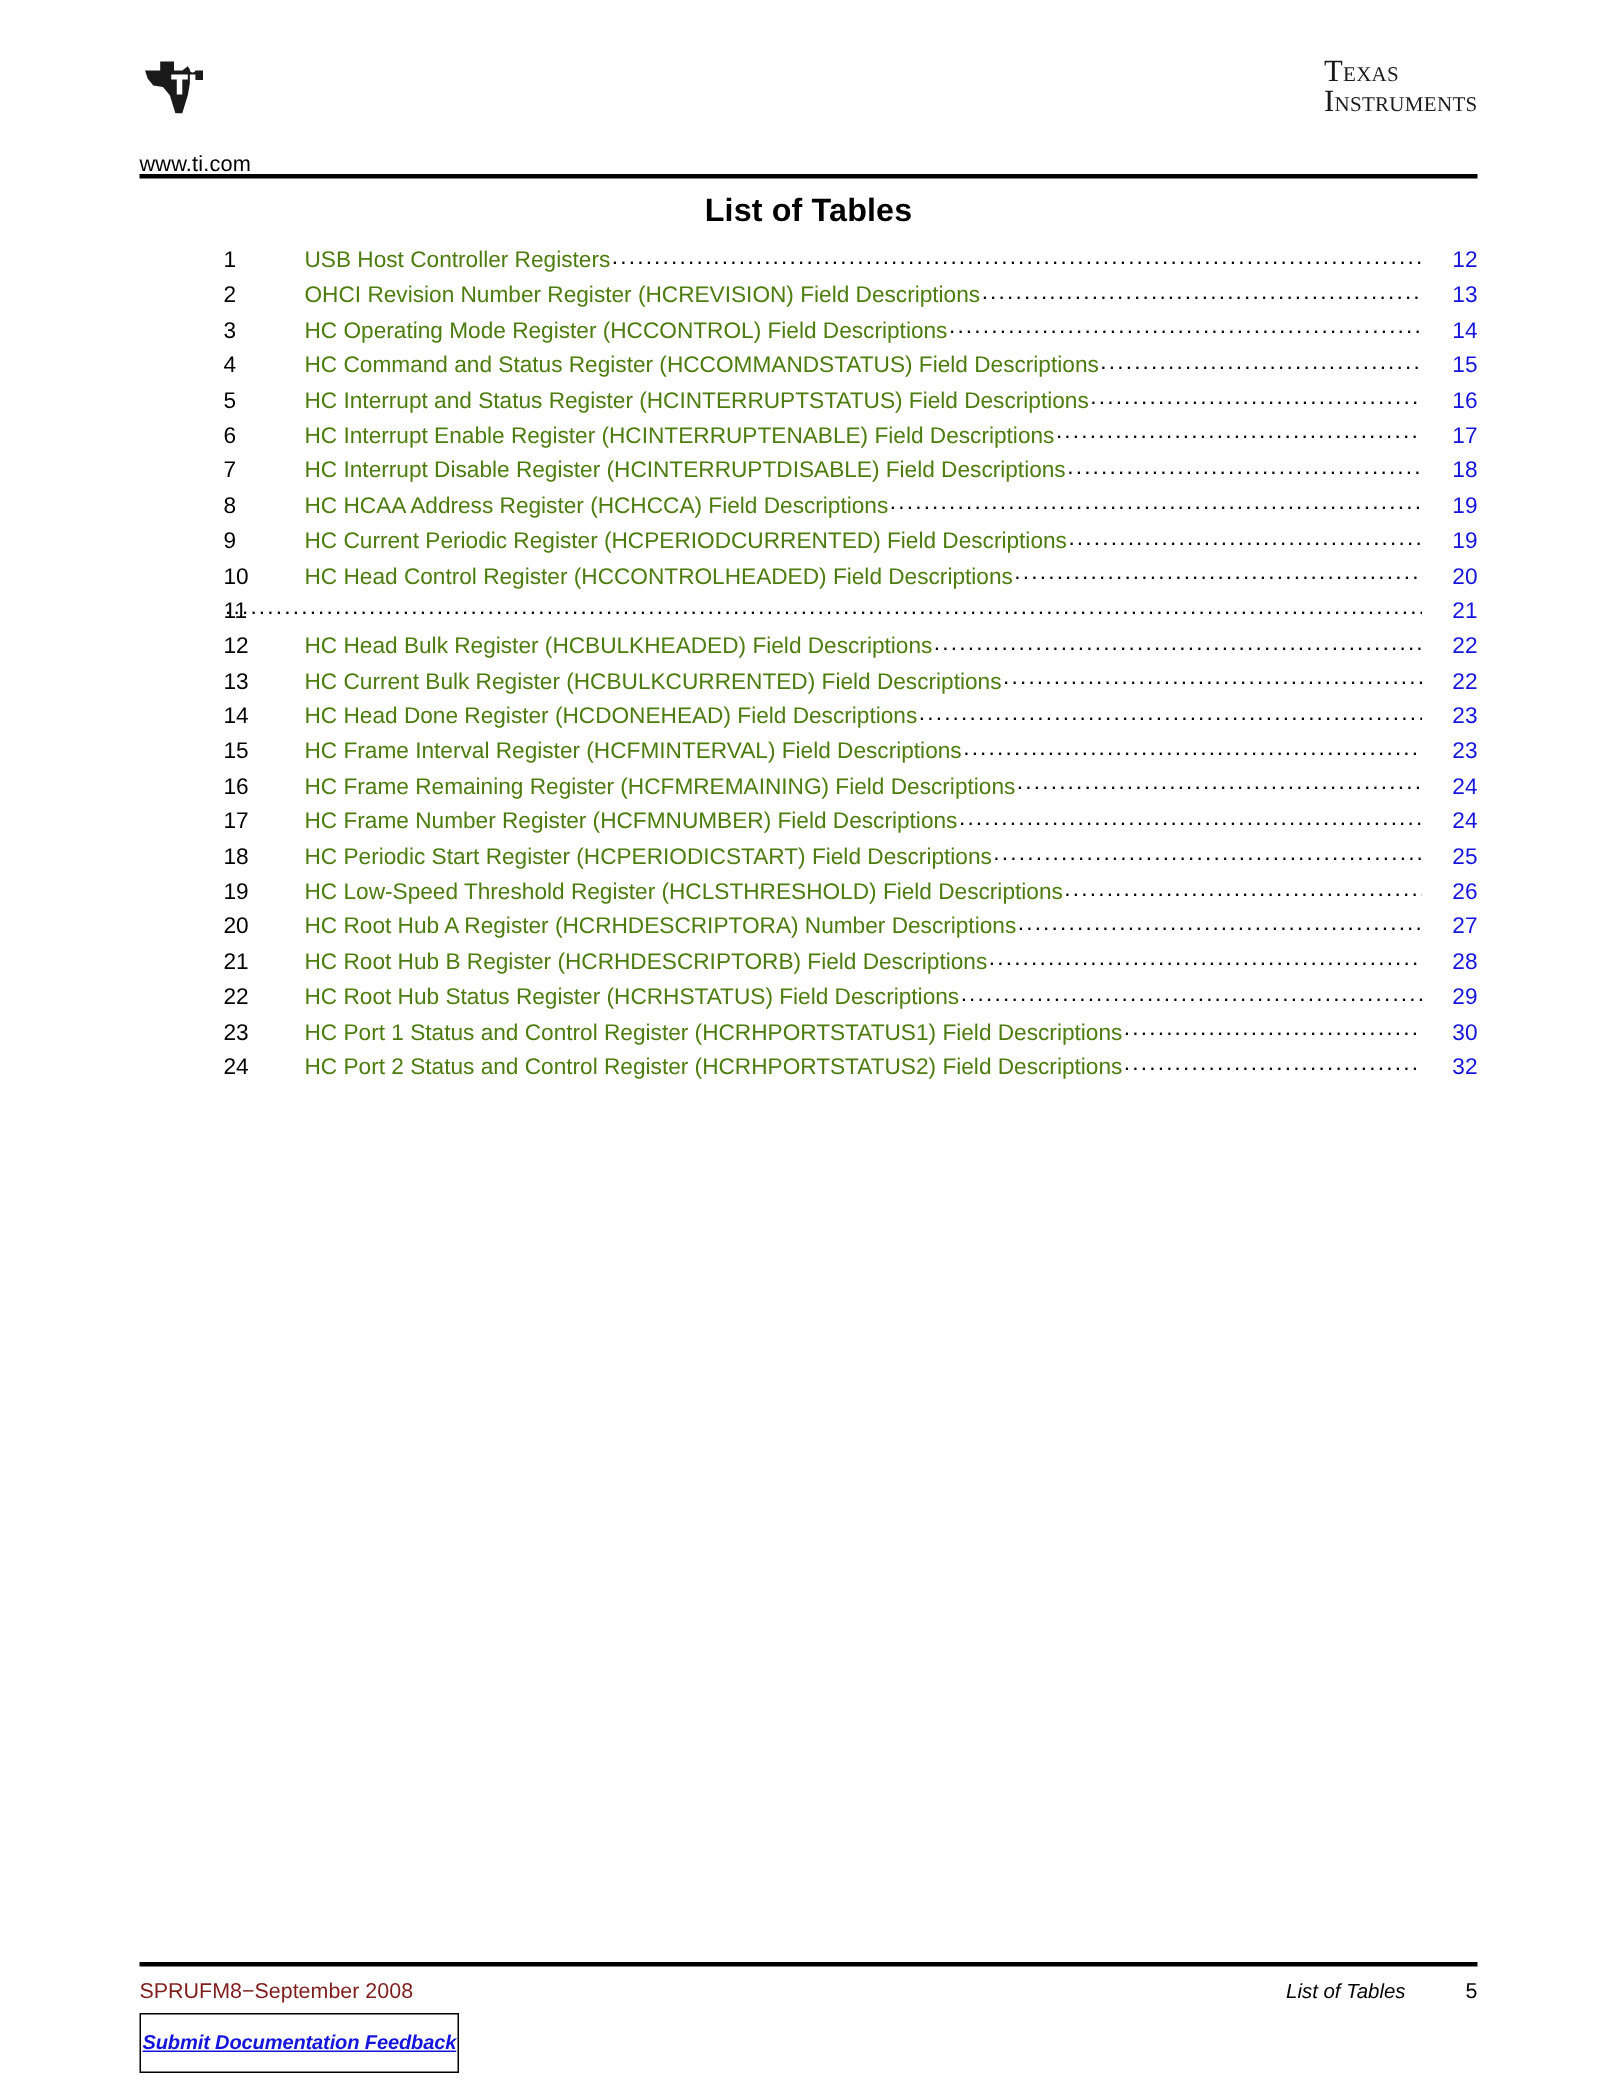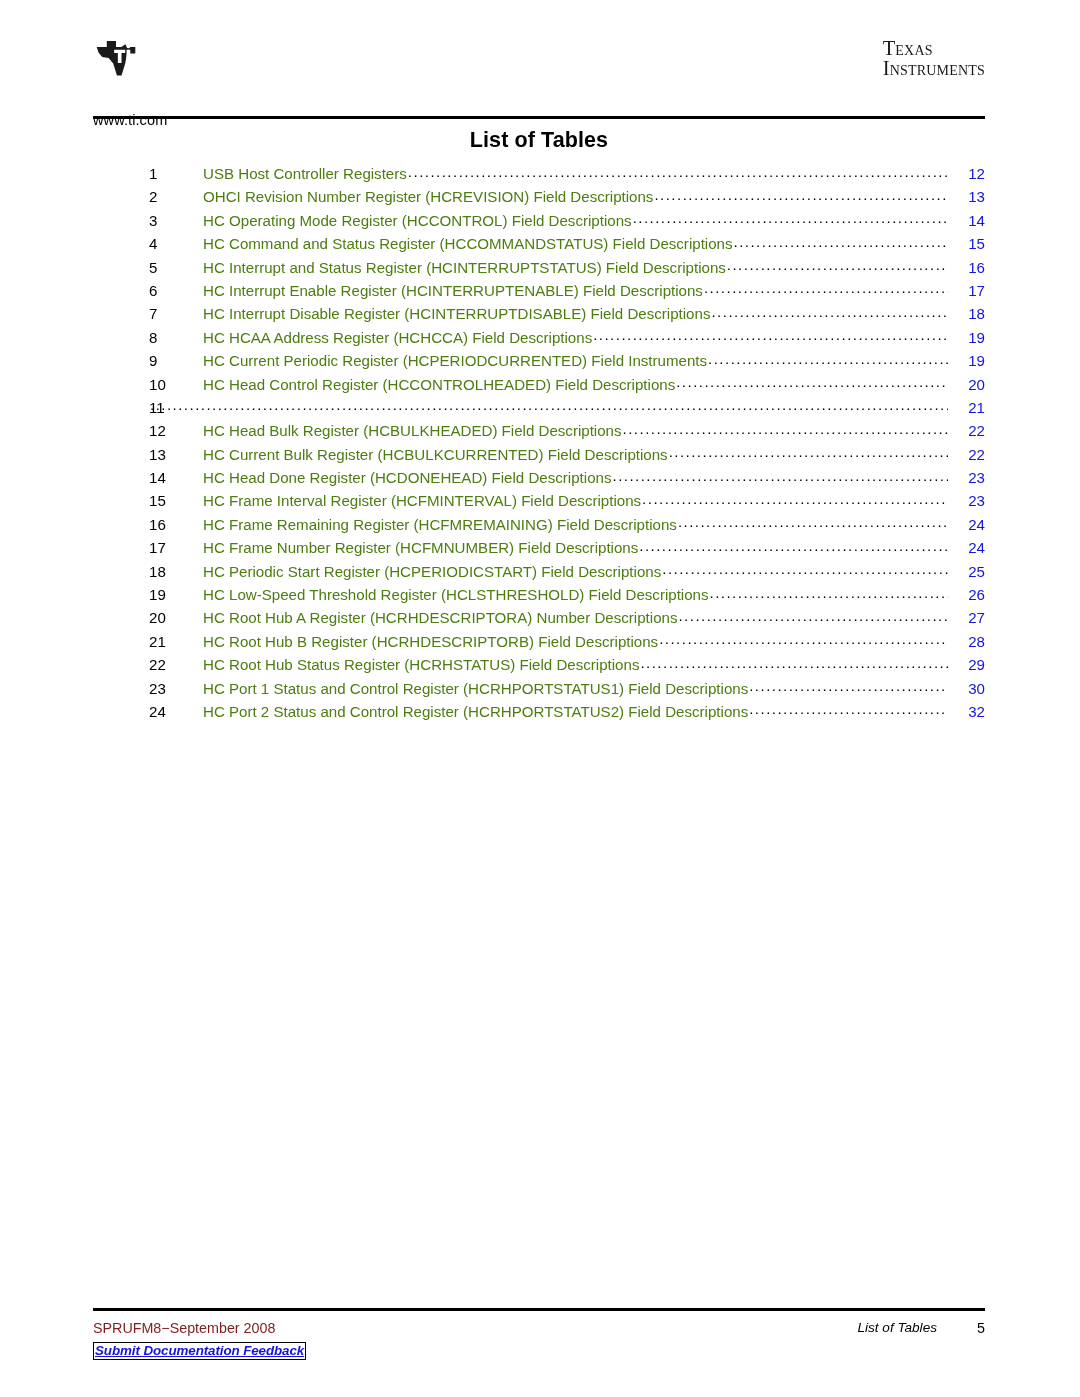--- a/index.html
+++ b/index.html
@@ -51,21 +51,21 @@
     font-variant: small-caps;
     font-weight: 400;
   }
   .ti-wordmark .wm-line.l2 {
     font-size: 20.5px;
   }
 
   .site-url {
     position: absolute;
     left: 0;
-    top: 80px;
+    top: 70px;
     font-size: 14.5px;
     letter-spacing: 0.1px;
     color: #000;
   }
 
   .rule-top {
     position: absolute;
     left: 0;
     top: 84px;
     width: 892px;
@@ -185,21 +185,21 @@
     font-size: 14.3px;
     color: #000;
   }
 
   .feedback-link {
     position: absolute;
     left: 0;
     top: 22px;
     display: inline-block;
     border: 1px solid #000;
-    padding: 0 1px;
+    padding: 11px 1px;
     font-size: 13.4px;
     font-style: italic;
     font-weight: bold;
     color: #1414dc;
     text-decoration: underline;
     line-height: 16px;
     letter-spacing: -0.1px;
     cursor: pointer;
   }
 </style>
@@ -278,21 +278,21 @@
       <span class="toc-page">18</span>
     </div>
     <div class="toc-row">
       <span class="toc-num">8</span>
       <span class="toc-label">HC HCAA Address Register (HCHCCA) Field Descriptions</span>
       <span class="toc-leader"></span>
       <span class="toc-page">19</span>
     </div>
     <div class="toc-row">
       <span class="toc-num">9</span>
-      <span class="toc-label">HC Current Periodic Register (HCPERIODCURRENTED) Field Instruments</span>
+      <span class="toc-label">HC Current Periodic Register (HCPERIODCURRENTED) Field Descriptions</span>
       <span class="toc-leader"></span>
       <span class="toc-page">19</span>
     </div>
     <div class="toc-row">
       <span class="toc-num">10</span>
       <span class="toc-label">HC Head Control Register (HCCONTROLHEADED) Field Descriptions</span>
       <span class="toc-leader"></span>
       <span class="toc-page">20</span>
     </div>
     <div class="toc-row">

